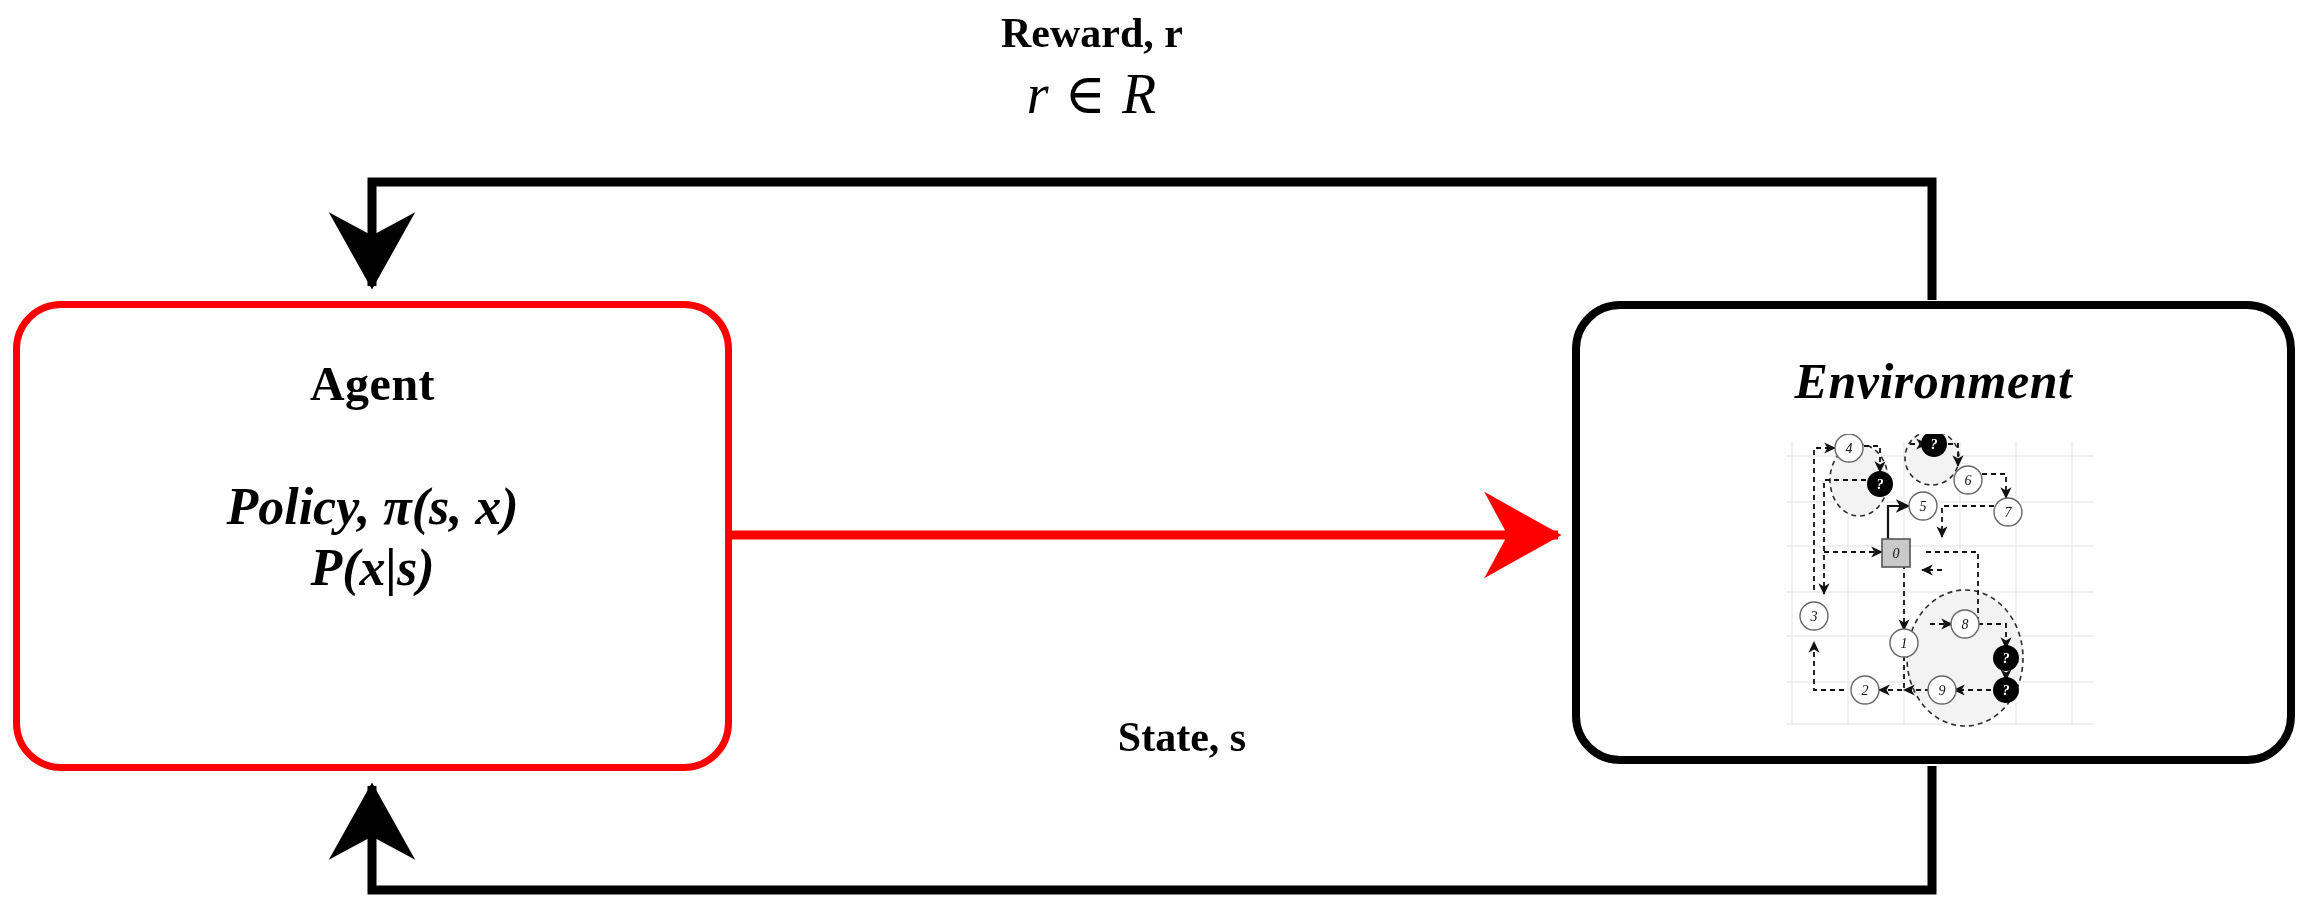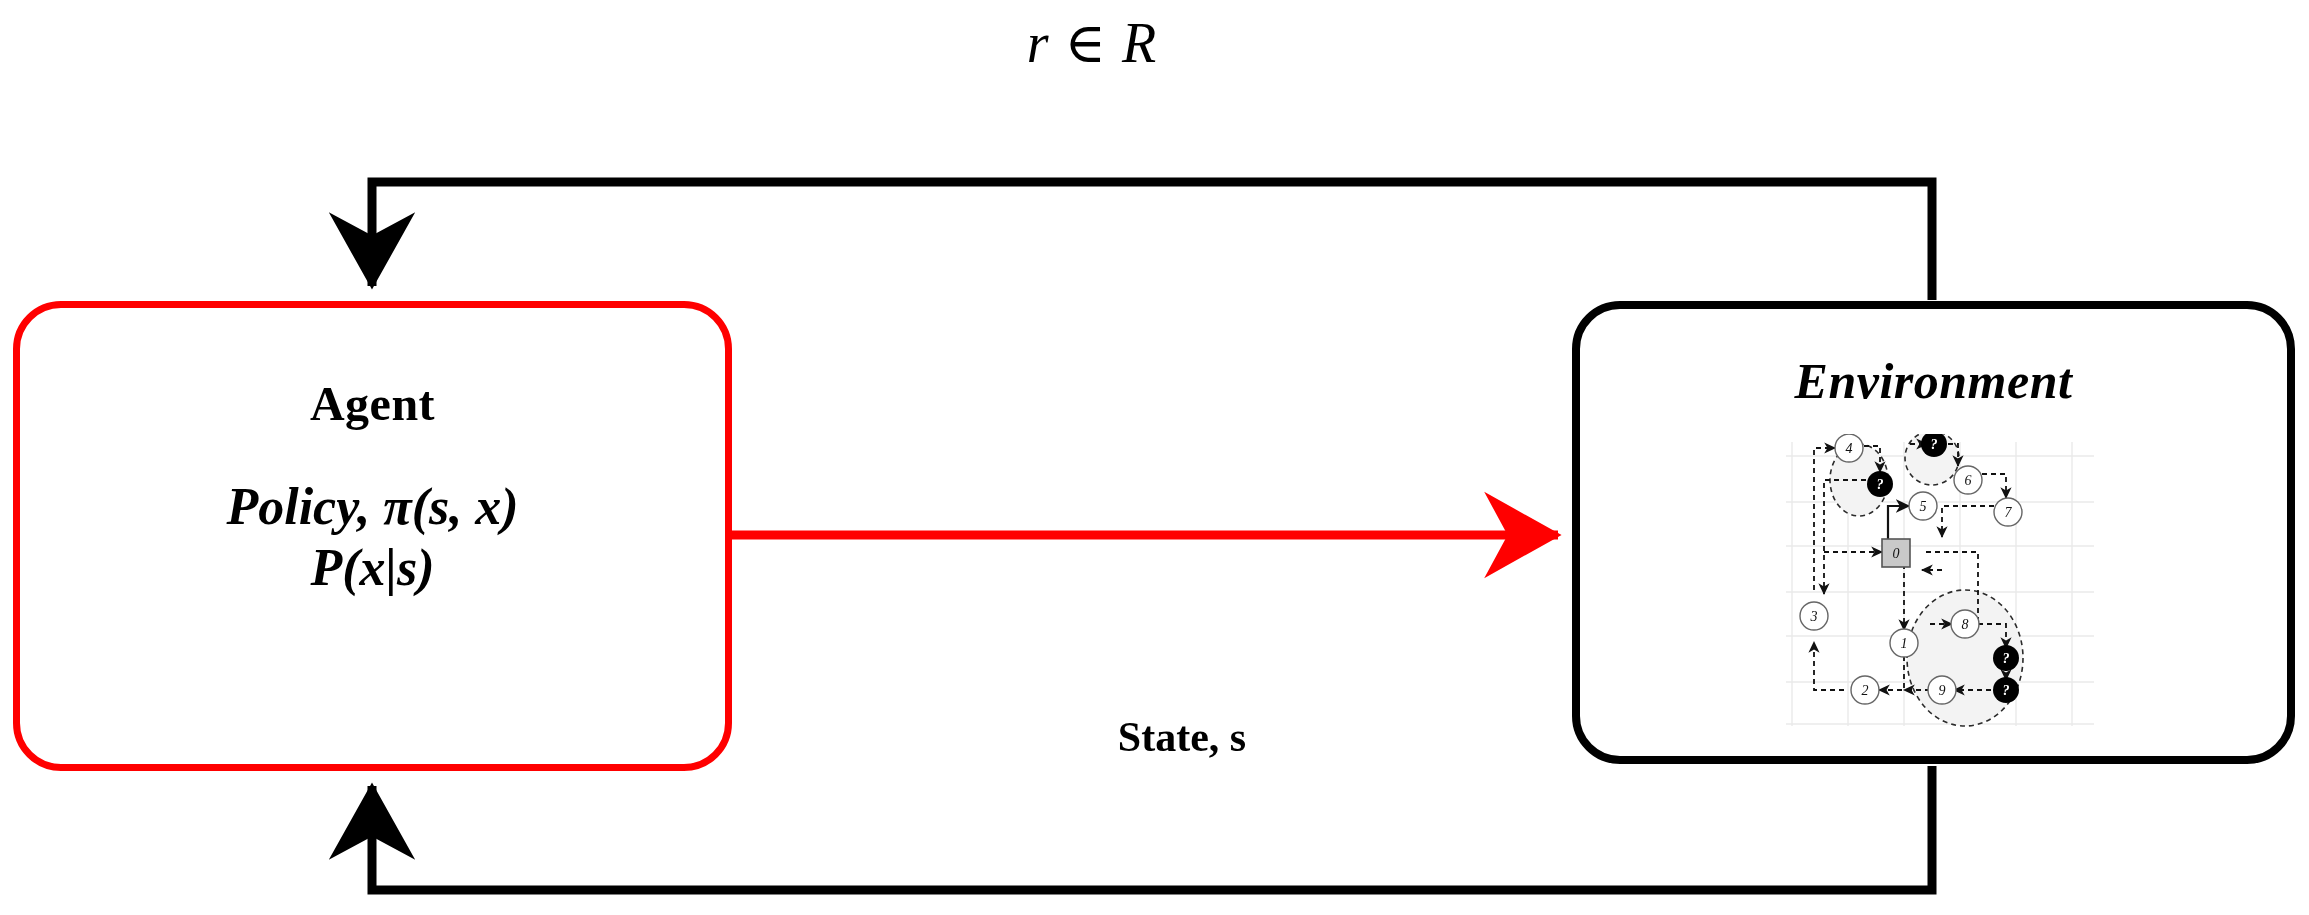--- a/index.html
+++ b/index.html
@@ -54,21 +54,21 @@
   .heading {
     font-weight: bold;
     color: #000000;
     text-align: center;
     line-height: 1.05;
     white-space: nowrap;
   }
   #agent-title {
     position: absolute;
     left: 0;
-    top: 71px;
+    top: 51px;
     width: 100%;
     font-size: 48px;
     letter-spacing: .5px;
   }
   #agent-policy {
     position: absolute;
     left: 0;
     top: 168px;
     width: 100%;
     font-size: 52px;
@@ -140,20 +140,21 @@
     </defs>
 
     <path d="M 1932 300 L 1932 182 L 372 182 L 372 286" fill="none" stroke="#000000" stroke-width="9" stroke-linecap="butt" stroke-linejoin="miter" marker-end="url(#arrow-black)"></path>
 
     <path d="M 731 535 L 1558 535" fill="none" stroke="#ff0000" stroke-width="9" stroke-linecap="butt" marker-end="url(#arrow-red)"></path>
 
     <path d="M 1932 766 L 1932 890 L 372 890 L 372 786" fill="none" stroke="#000000" stroke-width="9" stroke-linecap="butt" stroke-linejoin="miter" marker-end="url(#arrow-black)"></path>
   </svg>
 
   <div class="edge-label" id="label-reward">
+    <span class="caption">Reward, r</span>
     <span class="formula">r ∈ R</span>
   </div>
 
   <div class="edge-label" id="label-action">
   </div>
 
   <div class="edge-label" id="label-state">
     <span class="caption">State, s</span>
   </div>
 

